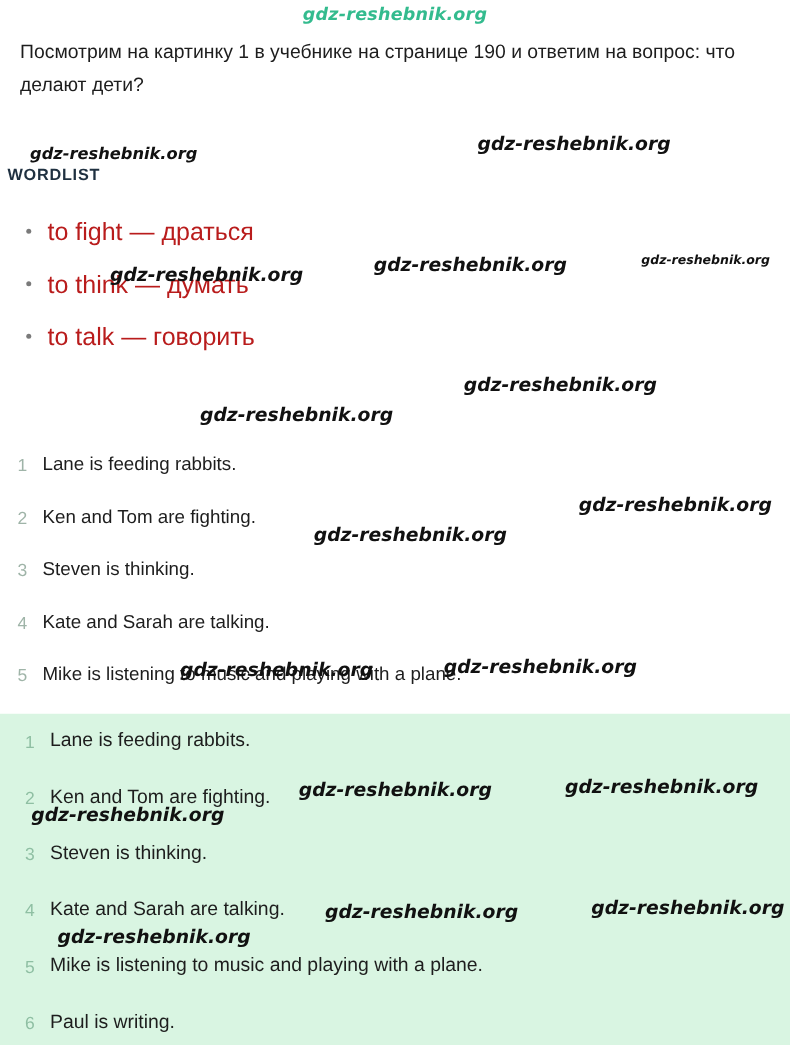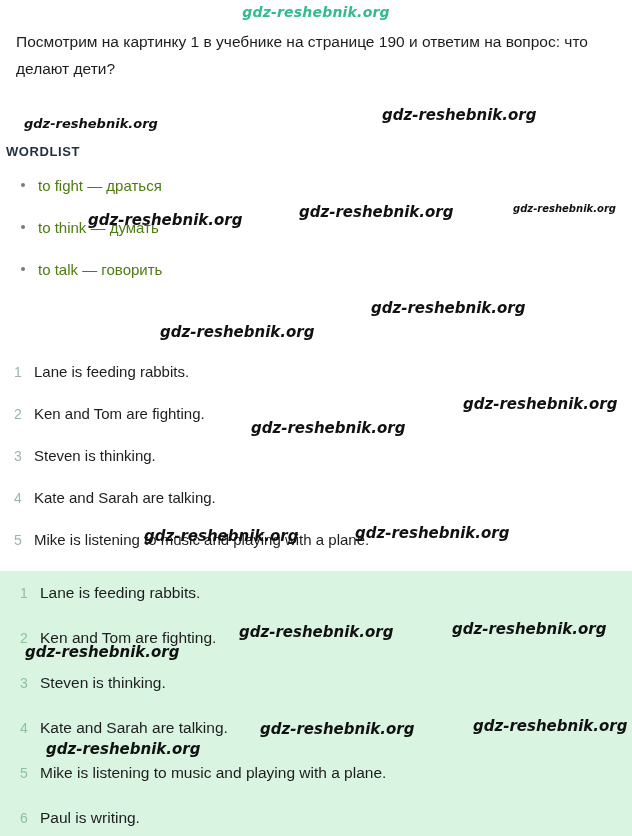--- a/index.html
+++ b/index.html
@@ -46,42 +46,42 @@
     color: #1d1d1d;
   }
 
   .intro p {
     margin: 0 0 10px 0;
   }
 
   .wordlist-title {
     position: absolute;
     left: 6px;
-    top: 144px;
+    top: 132px;
     font-size: 13px;
     font-weight: bold;
     letter-spacing: 0.6px;
     color: #1f3040;
   }
 
   .wordlist {
     position: absolute;
     left: 20px;
     top: 176px;
     width: 400px;
     list-style: none;
     margin: 0;
     padding: 0;
   }
   .wordlist li {
     position: relative;
-    font-size: 15px;
+    font-size: 20px;
     line-height: 20px;
     height: 42px;
-    color: #4d7c0f;
+    color: #b91c1c;
     padding-left: 18px;
   }
   .wordlist li::before {
     content: "";
     position: absolute;
     left: 1px;
     top: 7px;
     width: 4px;
     height: 4px;
     border-radius: 50%;

